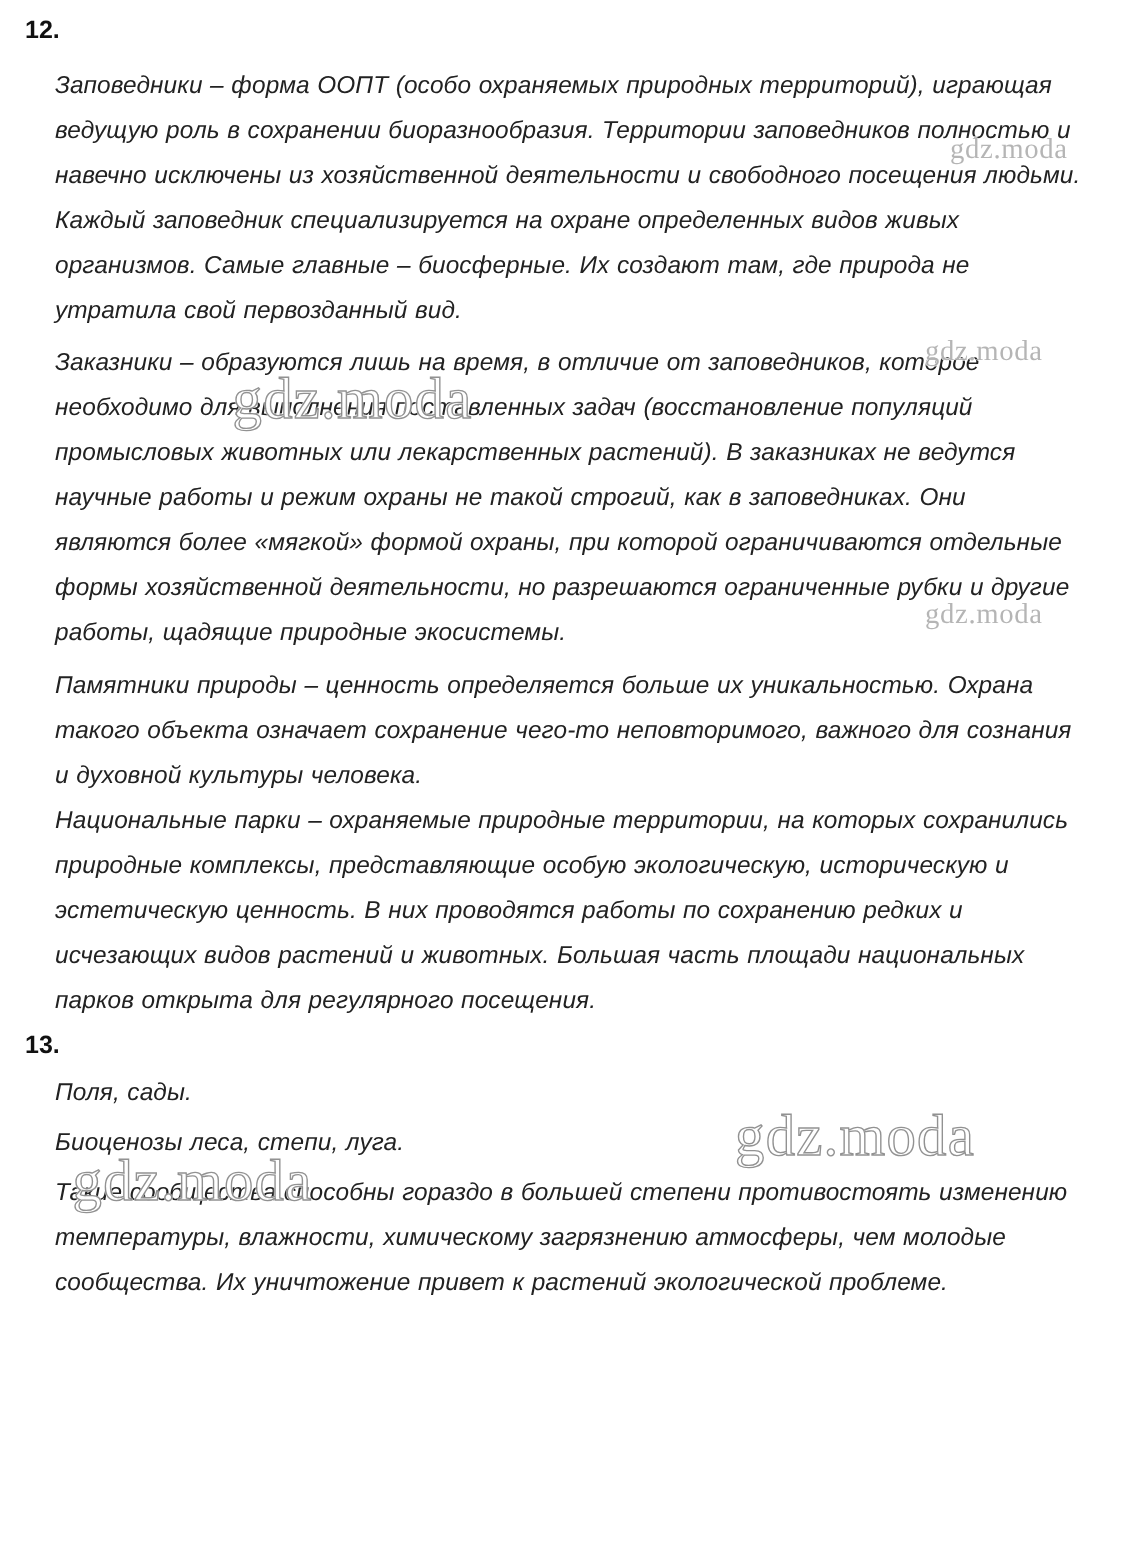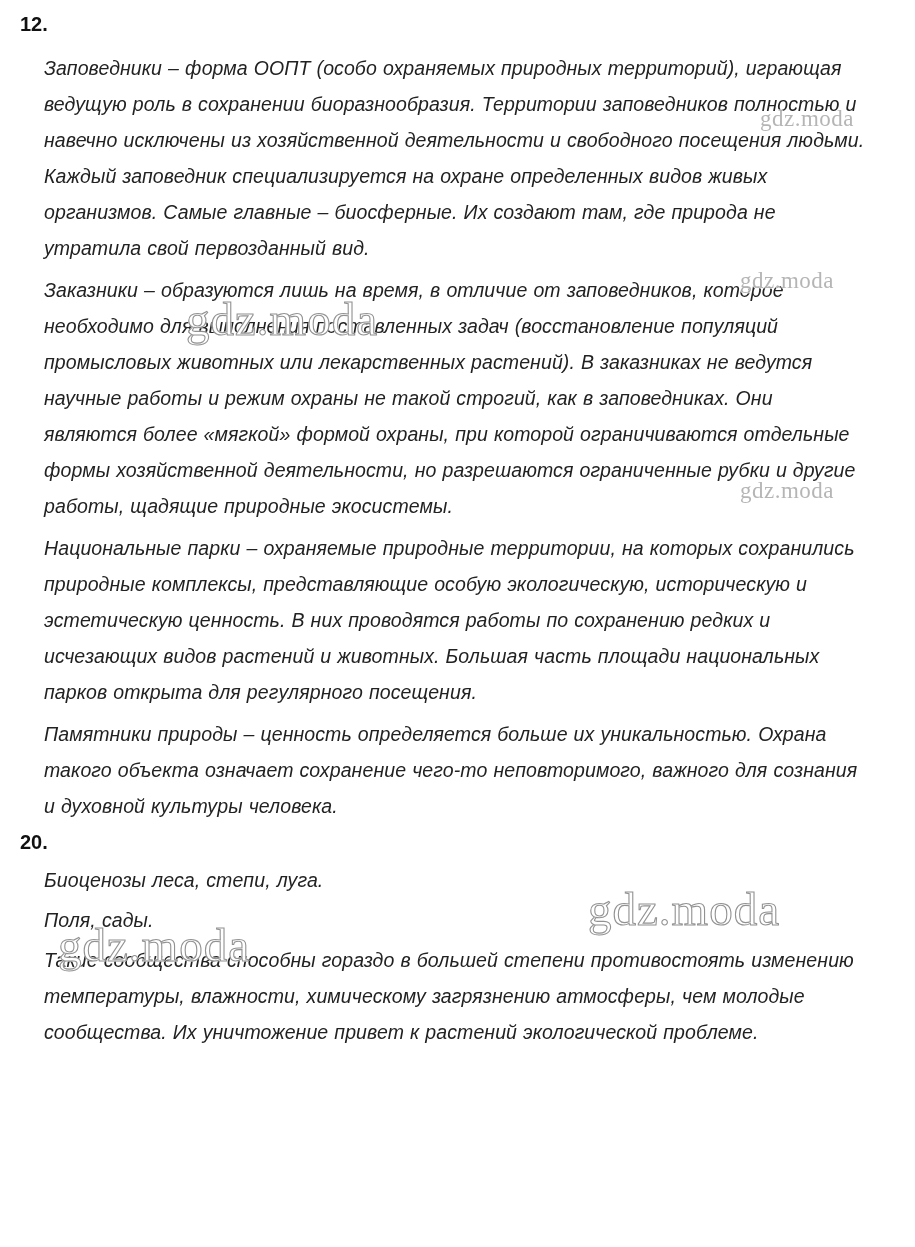--- a/index.html
+++ b/index.html
@@ -93,30 +93,30 @@
 </head>
 <body>
 
 <div class="page">
 
   <div class="item">
     <div class="item-number">12.</div>
     <div class="body-text">
       <p class="para">Заповедники – форма ООПТ (особо охраняемых природных территорий), играющая ведущую роль в сохранении биоразнообразия. Территории заповедников полностью и навечно исключены из хозяйственной деятельности и свободного посещения людьми. Каждый заповедник специализируется на охране определенных видов живых организмов. Самые главные – биосферные. Их создают там, где природа не утратила свой первозданный вид.</p>
       <p class="para">Заказники – образуются лишь на время, в отличие от заповедников, которое необходимо для выполнения поставленных задач (восстановление популяций промысловых животных или лекарственных растений). В заказниках не ведутся научные работы и режим охраны не такой строгий, как в заповедниках. Они являются более «мягкой» формой охраны, при которой ограничиваются отдельные формы хозяйственной деятельности, но разрешаются ограниченные рубки и другие работы, щадящие природные экосистемы.</p>
+      <p class="para tight">Памятники природы – ценность определяется больше их уникальностью. Охрана такого объекта означает сохранение чего-то неповторимого, важного для сознания и духовной культуры человека.</p>
       <p class="para">Национальные парки – охраняемые природные территории, на которых сохранились природные комплексы, представляющие особую экологическую, историческую и эстетическую ценность. В них проводятся работы по сохранению редких и исчезающих видов растений и животных. Большая часть площади национальных парков открыта для регулярного посещения.</p>
-      <p class="para tight">Памятники природы – ценность определяется больше их уникальностью. Охрана такого объекта означает сохранение чего-то неповторимого, важного для сознания и духовной культуры человека.</p>
     </div>
   </div>
 
   <div class="item item13">
-    <div class="item-number">20.</div>
+    <div class="item-number">13.</div>
     <div class="body-text">
+      <p class="para">Поля, сады.</p>
       <p class="para">Биоценозы леса, степи, луга.</p>
-      <p class="para">Поля, сады.</p>
       <p class="para">Такие сообщества способны гораздо в большей степени противостоять изменению температуры, влажности, химическому загрязнению атмосферы, чем молодые сообщества. Их уничтожение привет к растений экологической проблеме.</p>
     </div>
   </div>
 
   <div class="wm wm-small wm-1">gdz.moda</div>
   <div class="wm wm-small wm-2">gdz.moda</div>
   <div class="wm wm-large wm-outline wm-3">gdz.moda</div>
   <div class="wm wm-small wm-4">gdz.moda</div>
   <div class="wm wm-large wm-outline wm-5">gdz.moda</div>
   <div class="wm wm-large wm-outline wm-6">gdz.moda</div>

